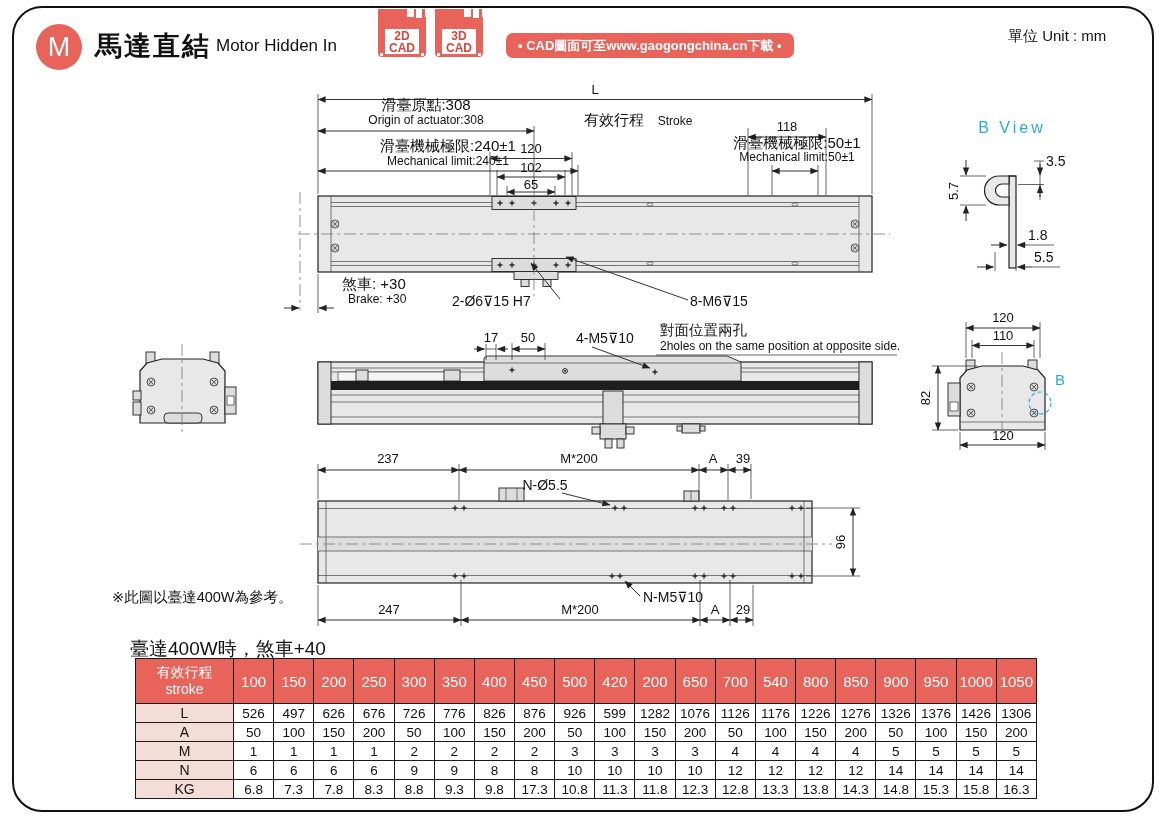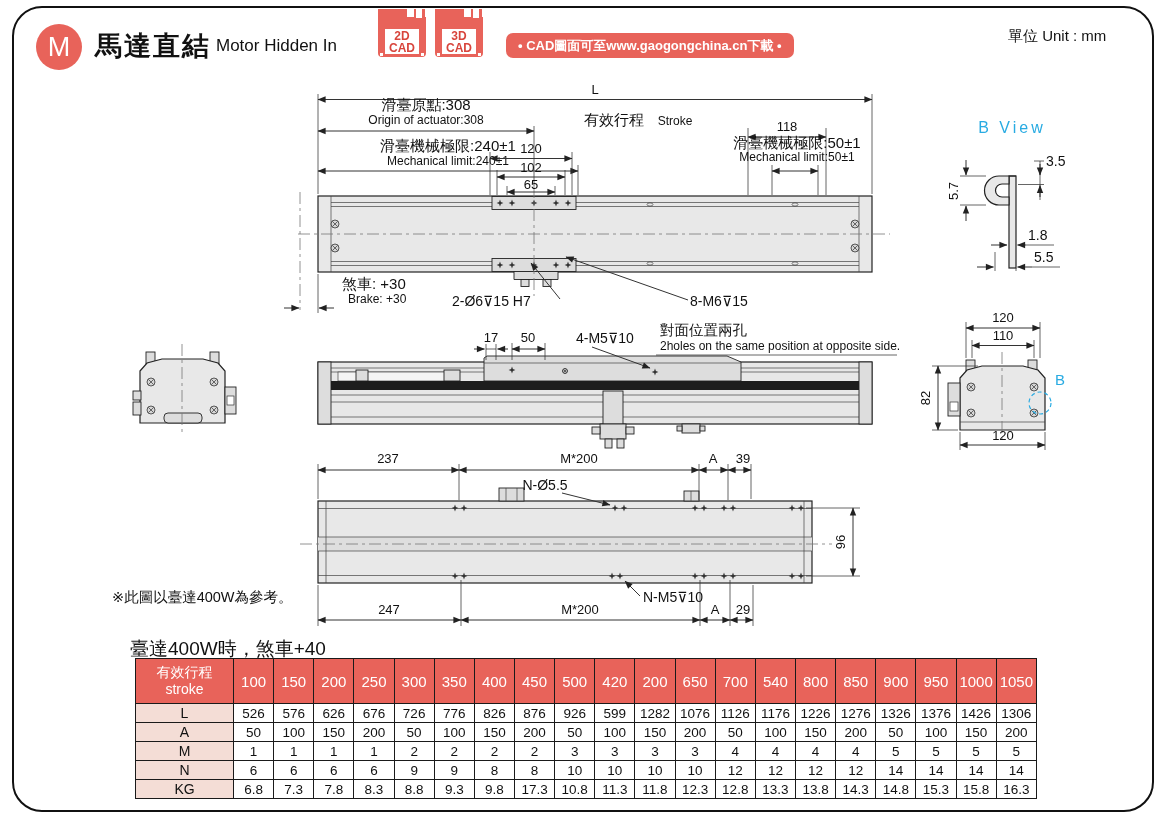--- a/index.html
+++ b/index.html
@@ -431,21 +431,21 @@
           <th>900</th>
           <th>950</th>
           <th>1000</th>
           <th>1050</th>
         </tr>
     </thead>
     <tbody id="spec-tbody">
         <tr>
           <th>L</th>
           <td>526</td>
-          <td>576</td>
+          <td>497</td>
           <td>626</td>
           <td>676</td>
           <td>726</td>
           <td>776</td>
           <td>826</td>
           <td>876</td>
           <td>926</td>
           <td>599</td>
           <td>1282</td>
           <td>1076</td>

